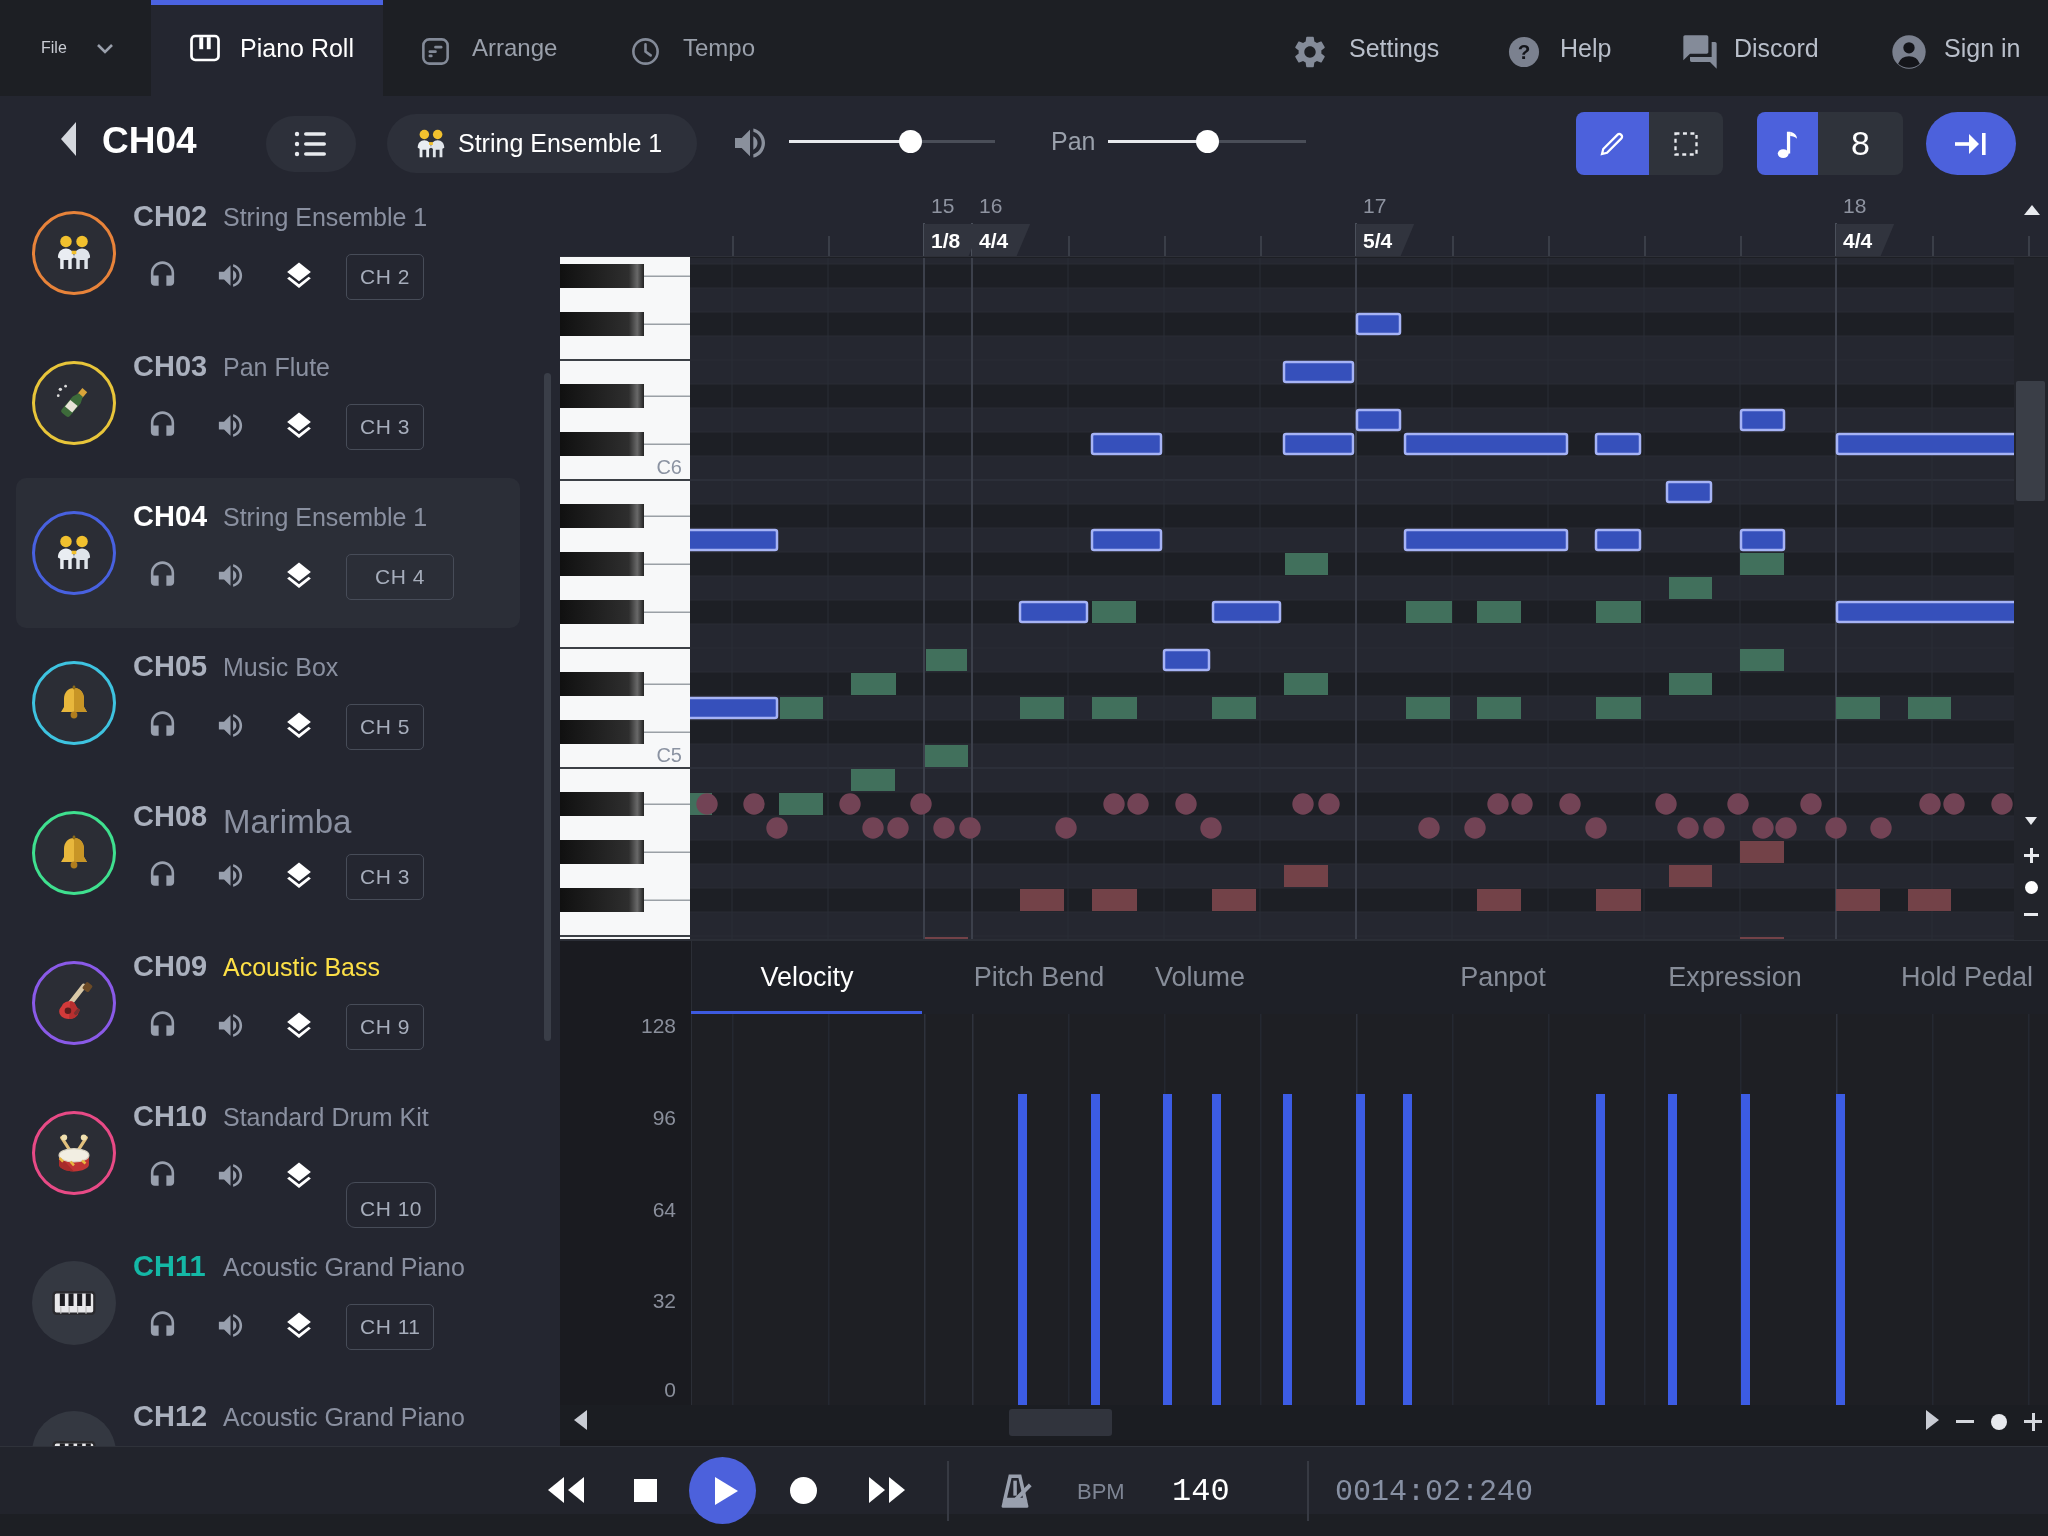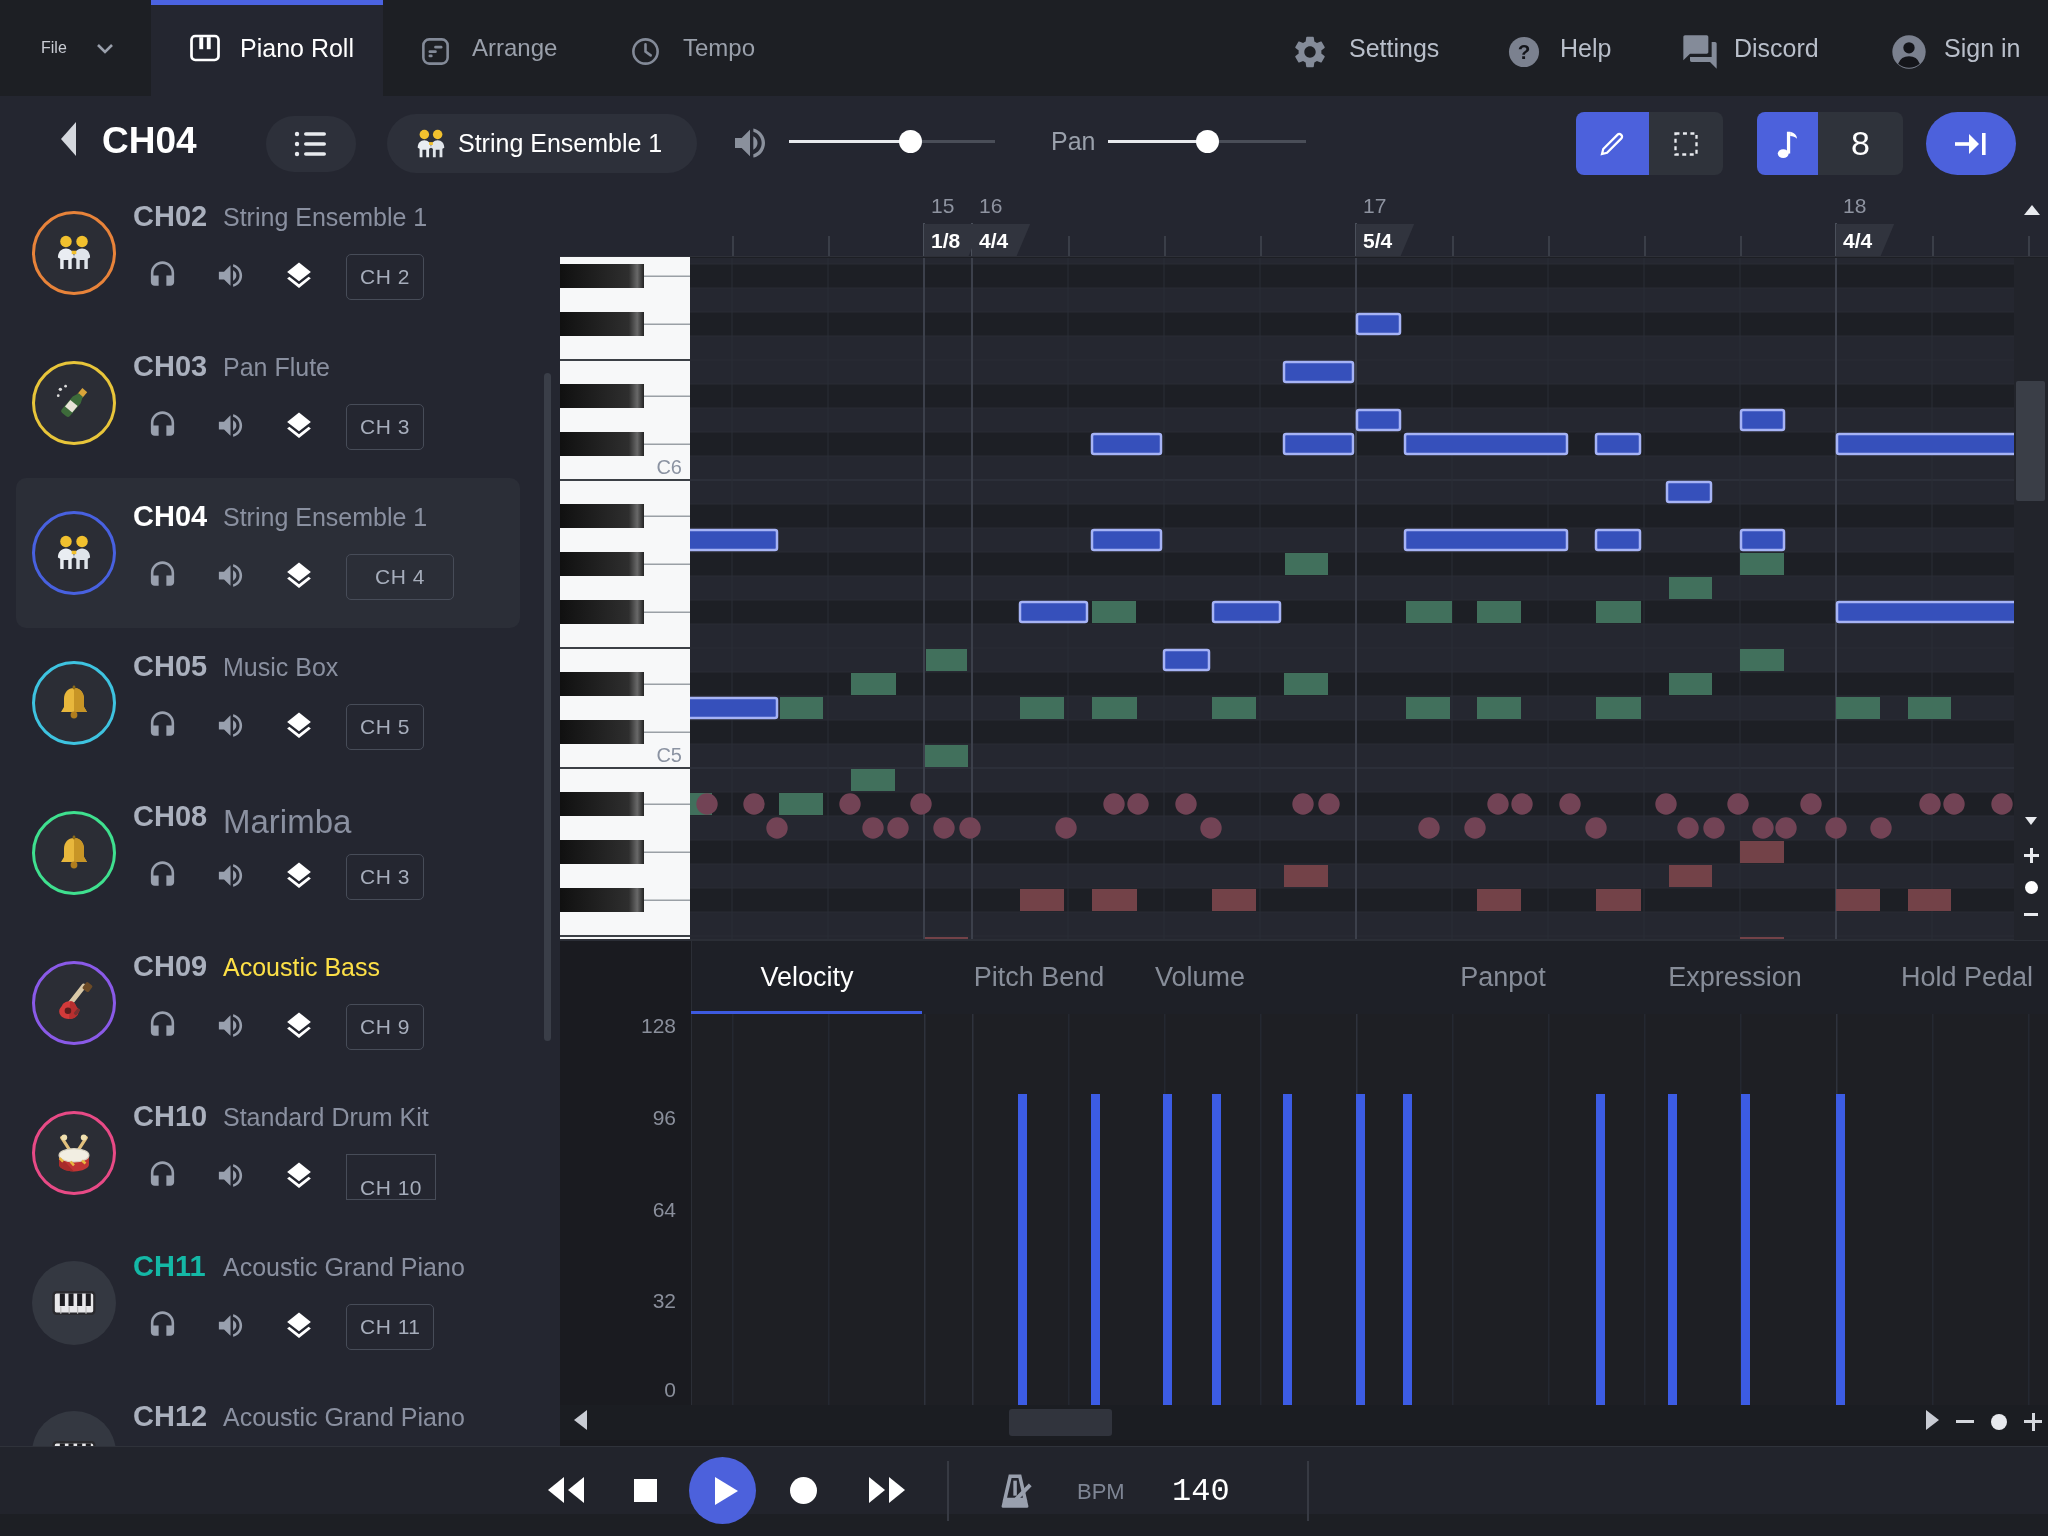--- a/index.html
+++ b/index.html
@@ -337,21 +337,21 @@
 <path d="M16.5 12c0-1.77-1.02-3.29-2.5-4.03v8.05c1.48-.73 2.5-2.25 2.5-4.02z" fill="#99a0ae"></path>
 <path d="M14 3.23v2.06c2.89.86 5 3.54 5 6.71s-2.11 5.85-5 6.71v2.06c4.01-.91 7-4.49 7-8.77s-2.99-7.86-7-8.77z" fill="#99a0ae"></path>
 </svg>
 </div>
 <div style="position:absolute;left:284px;top:973px">
 <svg width="30" height="32" viewBox="0 0 24 25">
 <path d="M12 2.5 21.5 10 12 17.5 2.5 10z" fill="#fff"></path>
 <path d="M4.3 13.8 12 19.9l7.7-6.1 1.8 1.4L12 22.8 2.5 15.2z" fill="#fff"></path>
 </svg>
 </div>
-<div style="position:absolute;left:346px;top:968px;height:46px;line-height:44px;padding:11px 13px;border:1.5px solid #474c58;border-radius:0;font-size:21px;color:#a6adbb;box-sizing:border-box;letter-spacing:0.5px">CH 10</div>
+<div style="position:absolute;left:346px;top:996px;height:46px;line-height:44px;padding:4px 13px;border:1.5px solid #474c58;border-radius:9px;font-size:21px;color:#a6adbb;box-sizing:border-box;letter-spacing:0.5px">CH 10</div>
 <div style="position:absolute;left:32px;top:1075px;width:84px;height:84px;border-radius:50%;border:none;background:#343841;box-sizing:border-box;display:flex;align-items:center;justify-content:center">
 <svg width="48" height="48" viewBox="0 0 40 40">
 <rect x="3" y="11" width="34" height="18" rx="2.5" fill="#e8e8ea"></rect>
 <rect x="3" y="11" width="34" height="18" rx="2.5" fill="none" stroke="#2a2a2e" stroke-width="2"></rect>
 <rect x="8.2" y="12" width="4.2" height="10.5" fill="#1c1c20"></rect>
 <rect x="15.4" y="12" width="4.2" height="10.5" fill="#1c1c20"></rect>
 <rect x="22.6" y="12" width="4.2" height="10.5" fill="#1c1c20"></rect>
 <rect x="29.8" y="12" width="4.2" height="10.5" fill="#1c1c20"></rect>
 <path d="M9 29v-6M16 29v-6M23 29v-6M30 29v-6" stroke="#bbb" stroke-width="1"></path>
 </svg>
@@ -714,20 +714,21 @@
 <svg width="40" height="40" viewBox="0 0 24 24" style="position:absolute;left:995px;top:25px">
 <path d="M9.1 2.6h5.8l3.2 13.9H5.9z" fill="none" stroke="#99a0ae" stroke-width="2.1"></path>
 <path d="M4.9 16.5h14.2l.9 3.8a.9.9 0 0 1-.9 1.1H4.9A.9.9 0 0 1 4 20.3z" fill="#99a0ae"></path>
 <rect x="11" y="5.2" width="2.1" height="9" fill="#99a0ae"></rect>
 <path d="M10.6 16.8 20.3 6.9l1.7 1.6-9.7 10z" fill="#99a0ae"></path>
 </svg>
 <div style="position:absolute;left:1077px;top:0;height:90px;line-height:90px;font-size:22px;color:#7e8594">BPM</div>
 <div style="position:absolute;left:1172px;top:0;height:90px;line-height:90px;font-size:32px;color:#fff;font-family:'Liberation Mono',monospace">140</div>
 <div style="position:absolute;left:1307px;top:14px;width:2px;height:60px;background:#373a43">
 </div>
+<div style="position:absolute;left:1335px;top:0;height:90px;line-height:90px;font-size:30px;color:#8790a3;font-family:'Liberation Mono',monospace">0014:02:240</div>
 </div>
 <div style="position:absolute;left:2014px;top:258px;width:34px;height:682px;background:#22242b">
 </div>
 <div style="position:absolute;left:2016px;top:381px;width:29px;height:120px;background:#3a3e47;border-radius:2px">
 </div>
 <svg width="20" height="14" viewBox="0 0 20 14" style="position:absolute;left:2022px;top:203px">
 <path d="M10 2 18 12H2z" fill="#e8eaee"></path>
 </svg>
 <svg width="16" height="11" viewBox="0 0 16 11" style="position:absolute;left:2023px;top:815px">
 <path d="M2 2h12L8 10z" fill="#e8eaee"></path>

